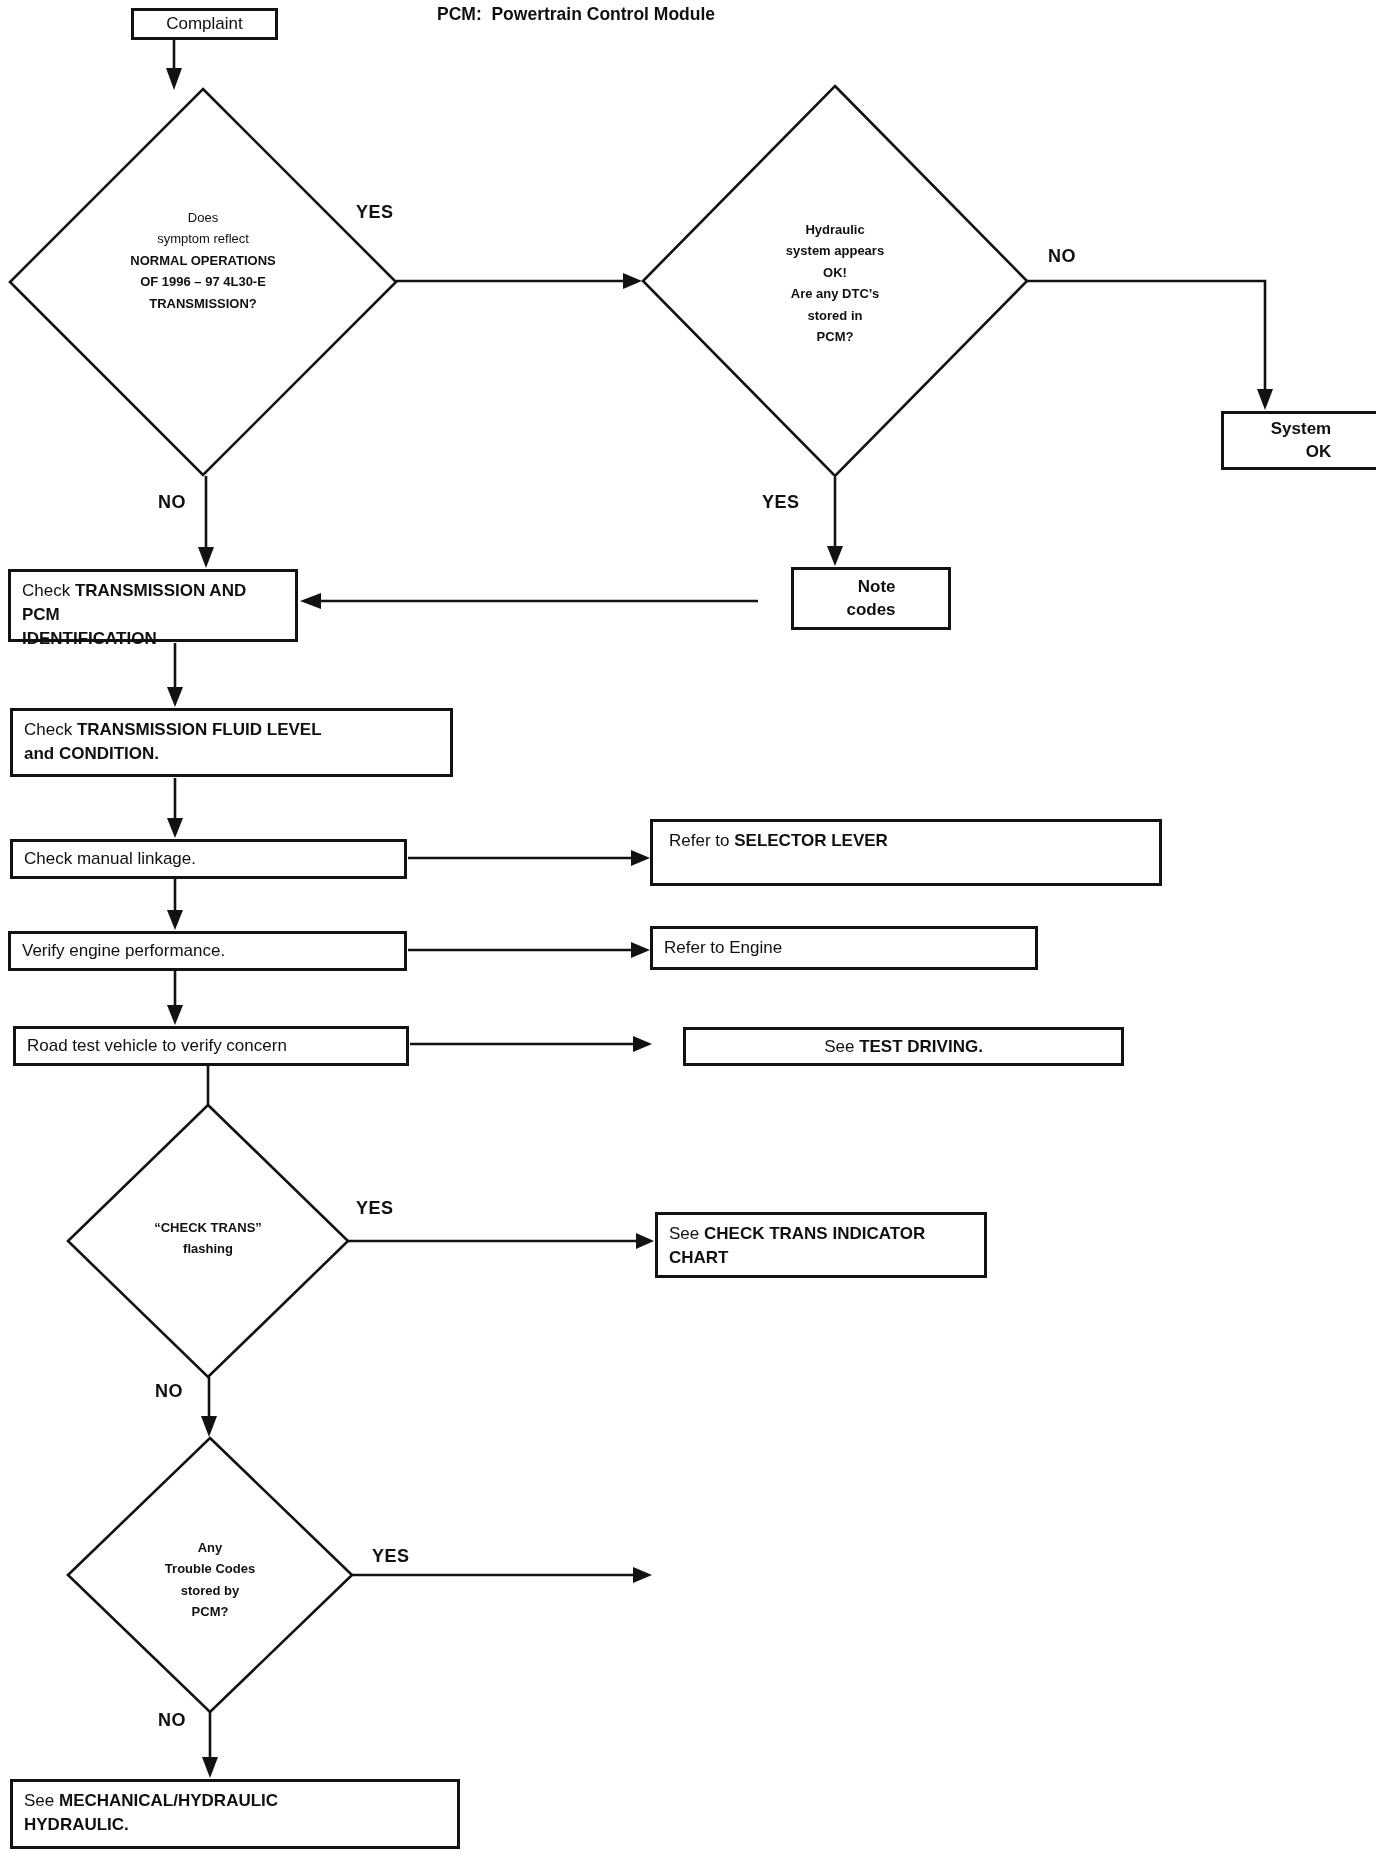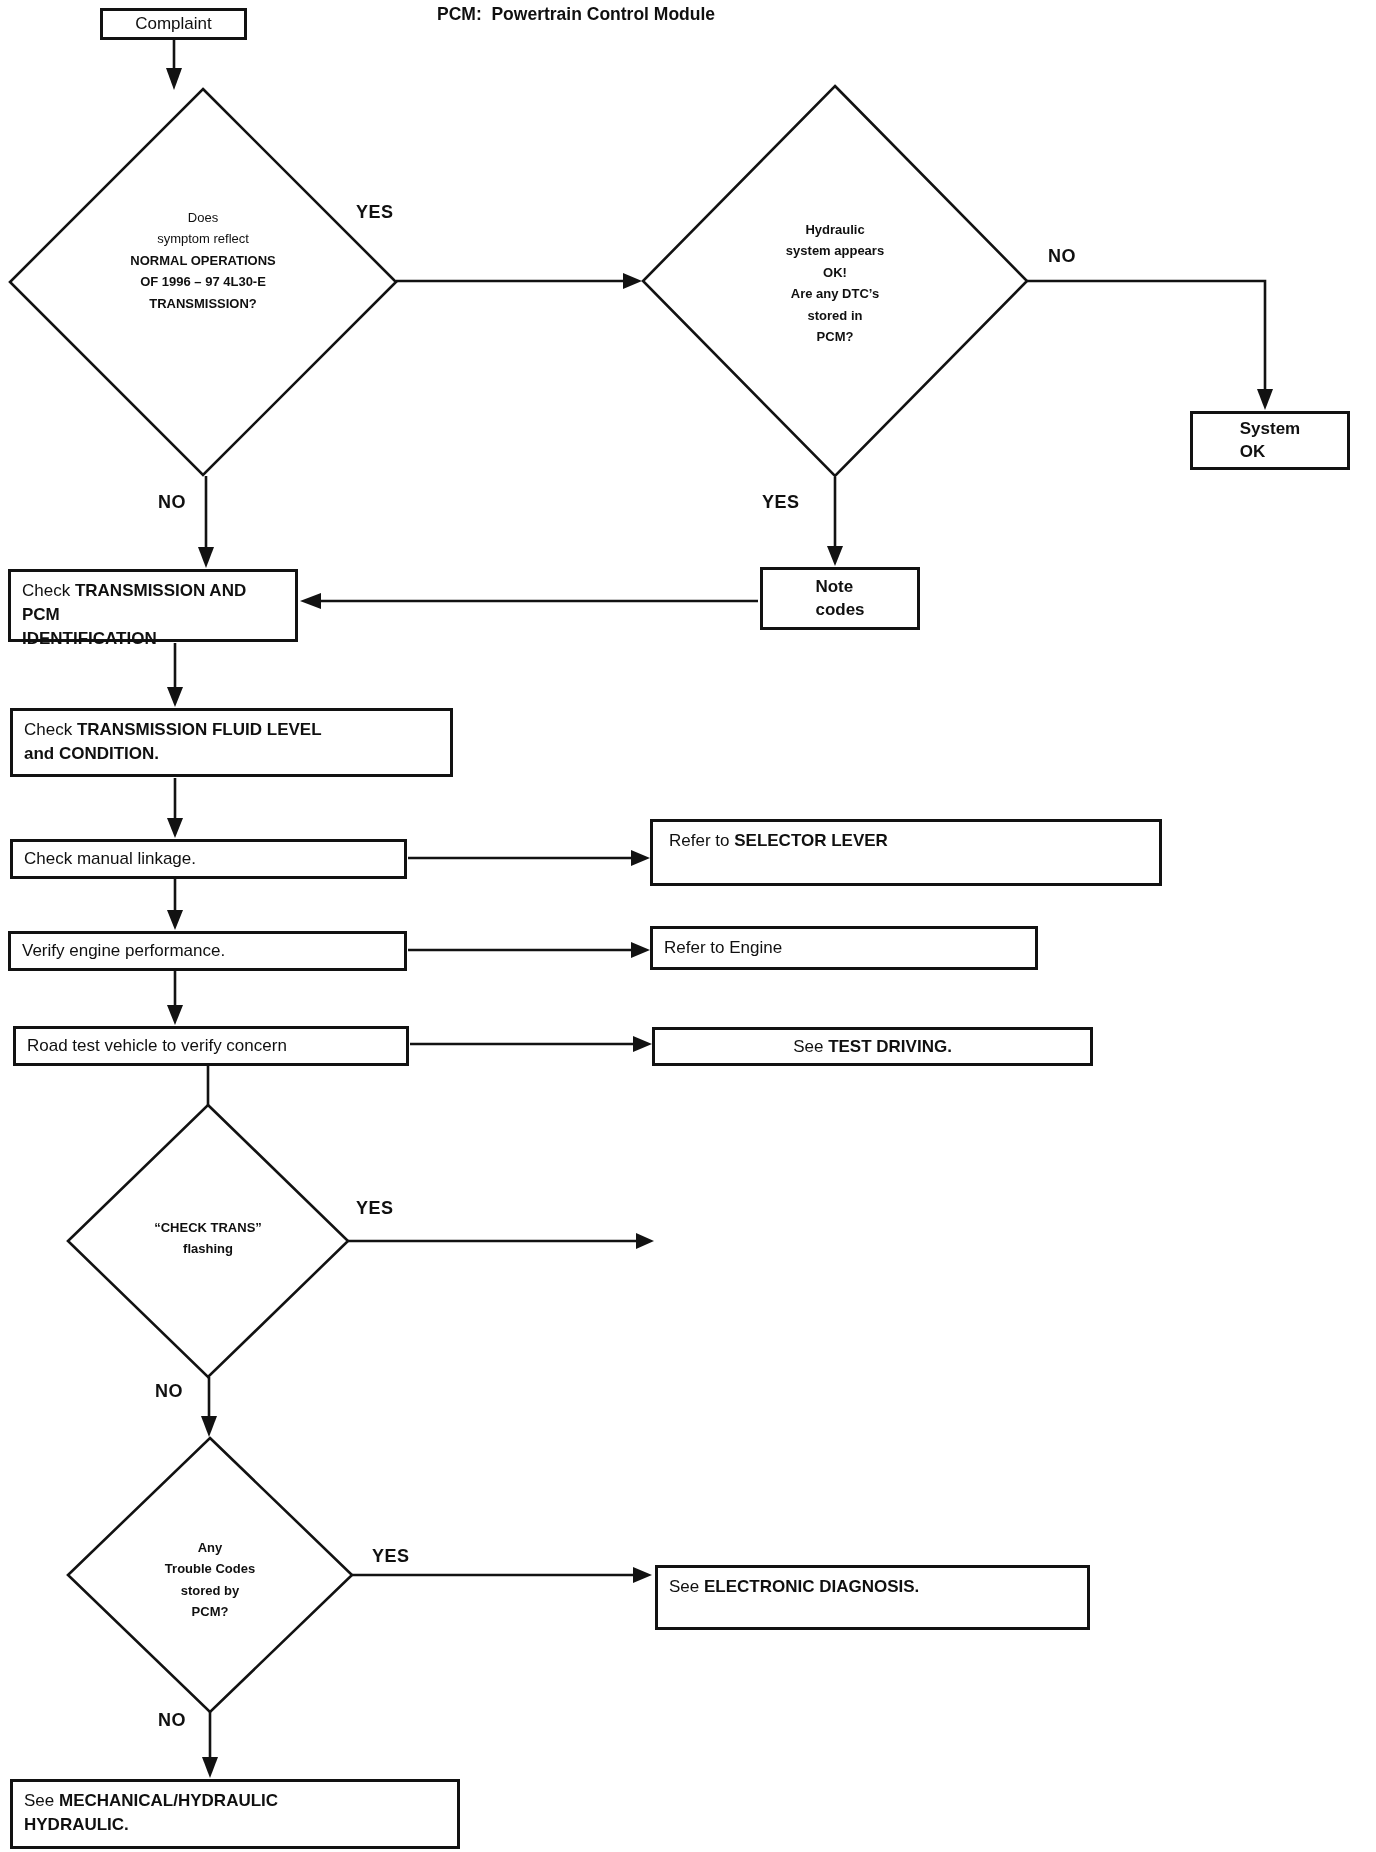--- a/index.html
+++ b/index.html
@@ -20,21 +20,21 @@
     position:absolute;
     border:3px solid #121212;
     background:#ffffff;
     box-sizing:border-box;
     font-size:17px;
     line-height:1.4;
   }
   .pbox .b, .b{font-weight:700;}
   .pad{padding:7px 11px;}
   .vcenter{display:flex;align-items:center;padding:0 11px;}
-  .hcenter{display:flex;align-items:center;justify-content:center;text-align:left;}
+  .hcenter{display:flex;align-items:center;justify-content:center;text-align:right;margin-left:31px;}
   .dmtext{
     position:absolute;transform:translate(-50%,-50%);
     text-align:center;font-size:13px;line-height:1.65;width:330px;
   }
   .edge-label{
     position:absolute;font-size:18px;font-weight:700;letter-spacing:0.5px;
   }
 </style>
 </head>
 <body>
@@ -168,30 +168,31 @@
 
   <div class="pbox hcenter" style="left:652px;top:1027px;width:441px;height:39px;">
     <span><span>See </span><span class="b">TEST DRIVING.</span></span>
   </div>
 
   <div class="dmtext" style="left:208px;top:1238px;">
     <div class="b">“CHECK TRANS”</div>
     <div class="b">flashing</div>
   </div>
 
+  <div class="pbox pad" style="left:655px;top:1212px;width:332px;height:66px;">
+    <div><span>See </span><span class="b">CHECK TRANS INDICATOR</span></div>
+    <div><span class="b">CHART</span></div>
+  </div>
 
   <div class="dmtext" style="left:210px;top:1580px;">
     <div class="b">Any</div>
     <div class="b">Trouble Codes</div>
     <div class="b">stored by</div>
     <div class="b">PCM?</div>
   </div>
 
-  <div class="pbox pad" style="left:655px;top:1565px;width:435px;height:65px;">
-    <span>See </span><span class="b">ELECTRONIC DIAGNOSIS.</span>
-  </div>
 
   <div class="pbox pad" style="left:10px;top:1779px;width:450px;height:70px;">
     <div><span>See </span><span class="b">MECHANICAL/HYDRAULIC</span></div>
     <div><span class="b">HYDRAULIC.</span></div>
   </div>
 
 </div>
 
 </body></html>

